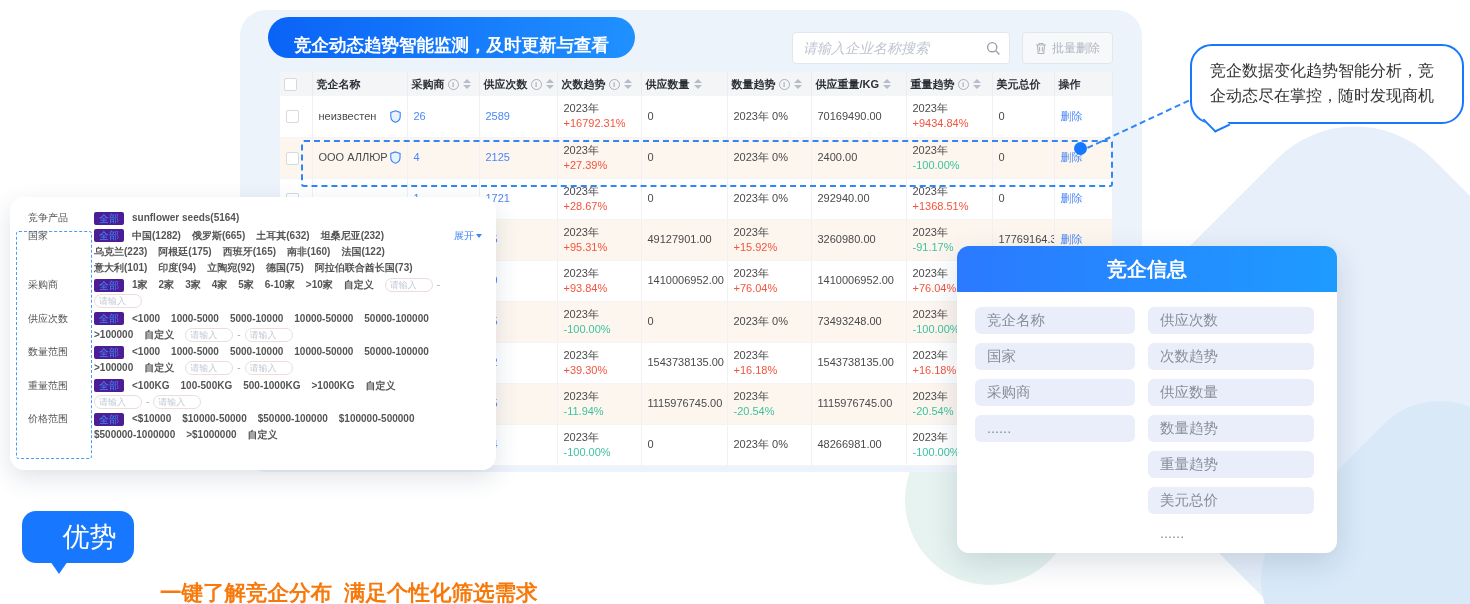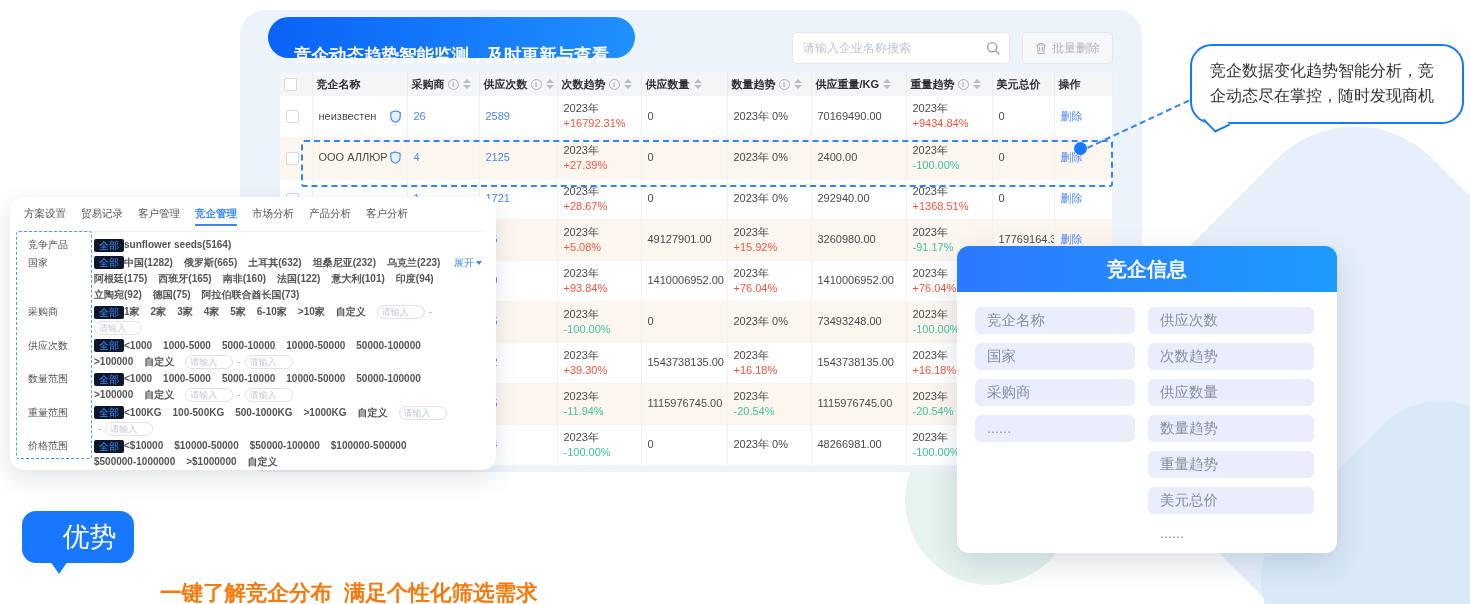--- a/index.html
+++ b/index.html
@@ -9,21 +9,21 @@
 
   
   .deco { position:absolute; z-index:0; }
   .deco1 { left:1140px; top:170px; width:430px; height:430px; background:#e6effa; border-radius:110px; transform:rotate(45deg); }
   .deco2 { left:1290px; top:430px; width:300px; height:300px; background:#d9e9f8; border-radius:80px; transform:rotate(45deg); }
   .deco3 { left:905px; top:415px; width:170px; height:170px; background:#e6f3f0; border-radius:50%; }
 
   
   .main-panel { position:absolute; left:240px; top:10px; width:902px; height:462px; background:#edf3fb; border-radius:26px; z-index:1; }
   .search-box { position:absolute; left:552px; top:22px; width:218px; height:32px; background:#fff; border:1px solid #e3e6ec; border-radius:4px; display:flex; align-items:center; padding:0 8px 0 10px; }
-  .search-box input { flex:1; border:none; outline:none; font-size:12px; color:#737373; background:transparent; min-width:0; font-family:inherit; }
+  .search-box input { flex:1; border:none; outline:none; font-size:14px; color:#737373; background:transparent; min-width:0; font-family:inherit;font-style:italic; }
   .search-box input::placeholder { color:#bfc5cf; }
   .batch-btn { position:absolute; left:782px; top:22px; height:32px; padding:0 12px; background:#f7f8fa; border:1px solid #e3e6ec; border-radius:4px; color:#aeb4bf; font-size:12px; display:flex; align-items:center; gap:5px; cursor:pointer; font-family:inherit; }
 
   
   .ctable { position:absolute; left:40px; top:62px; width:832px; border-collapse:collapse; table-layout:fixed; background:#fff; font-size:11px; color:#4a4a4a; }
   .ctable th { background:#f4f5f7; height:24px; font-weight:bold; font-size:11px; color:#2b2f36; border-right:1px solid #ececf0; padding:2px 4px; text-align:left; white-space:nowrap; overflow:hidden; }
   .ctable td { height:41px; border-right:1px solid #f1f1f4; border-bottom:1px solid #f4f4f7; padding:3px 6px; overflow:hidden; vertical-align:middle; line-height:1.35; }
   .ctable tbody tr:nth-child(even) { background:#fdf6ef; }
   .th-inner { display:flex; align-items:center; gap:3px; }
   .info-i { display:inline-block; width:11px; height:11px; border:1px solid #a9afba; border-radius:50%; color:#a9afba; font-size:8px; line-height:9px; text-align:center; flex:none; font-style:normal; }
@@ -35,41 +35,41 @@
   .num-link { color:#4a86f7; }
   .t-val.up { color:var(--up,#f2543d); }
   .t-val.down { color:var(--down,#3fc1a1); }
   .t-val.flat { color:#4a4a4a; }
   .del-link { color:#4a86f7; text-decoration:none; cursor:pointer; }
   .name-cell { display:flex; align-items:center; justify-content:space-between; gap:3px; }
   .name-cell span.nm { overflow:hidden; white-space:nowrap; }
 
   
   .pill { position:absolute; color:#fff; font-weight:bold; white-space:nowrap; }
-  .pill-blue { left:268px; top:17px; height:41px; line-height:41px; padding:18px 26px; border-radius:21px; background:linear-gradient(90deg,#0a63f7,#2090ff); font-size:17.5px; z-index:5; }
+  .pill-blue { left:268px; top:17px; height:41px; line-height:41px; padding:8px 26px; border-radius:21px; background:linear-gradient(90deg,#0a63f7,#2090ff); font-size:17.5px; z-index:5; }
   .pill-teal { left:22px; top:169px; height:39px; line-height:39px; padding:0 22px; border-radius:20px; background:#5ac3b0; font-size:17px; z-index:7; }
 
   
   .row-highlight { position:absolute; left:301px; top:140px; width:812px; height:47px; border:2px dashed #2e86f8; border-radius:3px; z-index:4; pointer-events:none; }
   .dot { position:absolute; left:1074px; top:142px; width:13px; height:13px; border-radius:50%; background:var(--accent,#1677ff); z-index:6; }
   .connector { position:absolute; left:1087px; top:147px; width:112px; border-top:2px dashed #2e86f8; transform:rotate(-25deg); transform-origin:0 0; z-index:5; }
   .callout { position:absolute; left:1190px; top:44px; width:274px; border:2.5px solid var(--accent,#1677ff); border-radius:22px; background:#fff; padding:13px 18px; font-size:16px; color:#333; line-height:1.55; z-index:6; }
   .callout:after { content:""; position:absolute; left:16px; bottom:-9px; width:15px; height:15px; background:#fff; border-left:2.5px solid var(--accent,#1677ff); border-bottom:2.5px solid var(--accent,#1677ff); transform:rotate(-25deg) skewX(20deg); }
 
   
   .filter-card { position:absolute; left:10px; top:197px; width:486px; height:273px; background:#fff; border-radius:14px; box-shadow:0 8px 24px rgba(31,56,88,.14); z-index:6; padding:8px 12px 6px; overflow:hidden; }
   .tabs { display:flex; gap:15px; font-size:10.5px; color:#555; border-bottom:1px solid #f0f0f2; padding:2px 2px 5px; }
   .tab { cursor:pointer; padding-bottom:3px; }
   .tab.active { color:#3d87f5; border-bottom:2px solid #3d87f5; font-weight:bold; }
   .dashed-box { position:absolute; left:6px; top:34px; width:76px; height:228px; border:1.5px dashed #4a9af7; border-radius:3px; pointer-events:none; }
   .frows { position:relative; margin-top:6px; }
   .frow { position:relative; display:flex; align-items:flex-start; margin-bottom:3.5px; font-size:10px; color:#555; }
   .flabel { flex:none; width:72px; padding-left:6px; line-height:14px; color:#555; }
   .fcontent { flex:1; display:flex; flex-wrap:wrap; align-items:center; row-gap:2px; line-height:14px; padding-right:30px; }
-  .chip-all { flex:none; background:#0f172a; color:#3d87f5; padding:0 5px; border-radius:2px; margin-right:0; line-height:13px; cursor:pointer; }
+  .chip-all { flex:none; background:#4c1d95; color:#3d87f5; padding:0 5px; border-radius:2px; margin-right:8px; line-height:13px; cursor:pointer; }
   .fopt { margin-right:11px; cursor:pointer; white-space:nowrap;font-weight:bold; }
   .fin { width:48px; height:14px; border:1px solid #ecdcdc; border-radius:7px; font-size:9px; padding:0 4px; color:#555; outline:none; font-family:inherit; }
   .fin::placeholder { color:#c3c9d4; }
   .fdash { margin:0 4px; color:#aaa; }
   .expand-link { position:absolute; right:2px; top:0; color:#3d87f5; cursor:pointer; white-space:nowrap; }
   .caret { display:inline-block; width:0; height:0; border-left:3.5px solid transparent; border-right:3.5px solid transparent; border-top:4px solid #3d87f5; margin-left:2px; vertical-align:middle; }
 
   
   .info-card { position:absolute; left:957px; top:246px; width:380px; z-index:8; border-radius:12px; box-shadow:0 10px 30px rgba(31,56,88,.16); }
   .info-header { height:46px; line-height:46px; text-align:center; color:#fff; font-size:20px; font-weight:bold; background:linear-gradient(90deg,#2b79ff,#1e9bff); border-radius:12px 12px 0 0; }
@@ -277,21 +277,21 @@
           </tr>
           <tr>
             <td><span class="cb"></span></td>
             <td>
               <div class="name-cell">
                 <span class="nm"></span>
               </div>
             </td>
             <td class="num-link"></td>
             <td class="num-link">05</td>
-            <td><span class="t-year">2023年 </span><span class="t-val up">+5.08%</span></td>
+            <td><span class="t-year">2023年 </span><span class="t-val up">+95.31%</span></td>
             <td>49127901.00</td>
             <td><span class="t-year">2023年 </span><span class="t-val up">+15.92%</span></td>
             <td>3260980.00</td>
             <td><span class="t-year">2023年 </span><span class="t-val down">-91.17%</span></td>
             <td>17769164.3</td>
             <td><a class="del-link">删除</a></td>
           </tr>
           <tr>
             <td><span class="cb"></span></td>
             <td>
@@ -385,29 +385,20 @@
 
   <div class="row-highlight"></div>
   <div class="dot"></div>
   <div class="connector"></div>
   <div class="callout">
     <span>竞企数据变化趋势智能分析，竞企动态尽在掌控，随时发现商机</span>
   </div>
 
 
   <div class="filter-card">
-    <div class="tabs" id="tabs">
-        <div class="tab">方案设置</div>
-        <div class="tab">贸易记录</div>
-        <div class="tab">客户管理</div>
-        <div class="tab active">竞企管理</div>
-        <div class="tab">市场分析</div>
-        <div class="tab">产品分析</div>
-        <div class="tab">客户分析</div>
-      </div>
     <div class="dashed-box"></div>
     <div class="frows" id="frows">
         <div class="frow">
           <div class="flabel">竞争产品</div>
           <div class="fcontent">
             <span class="chip-all">全部</span>
             <span class="fopt">sunflower seeds(5164)</span>
           </div>
         </div>
         <div class="frow">

